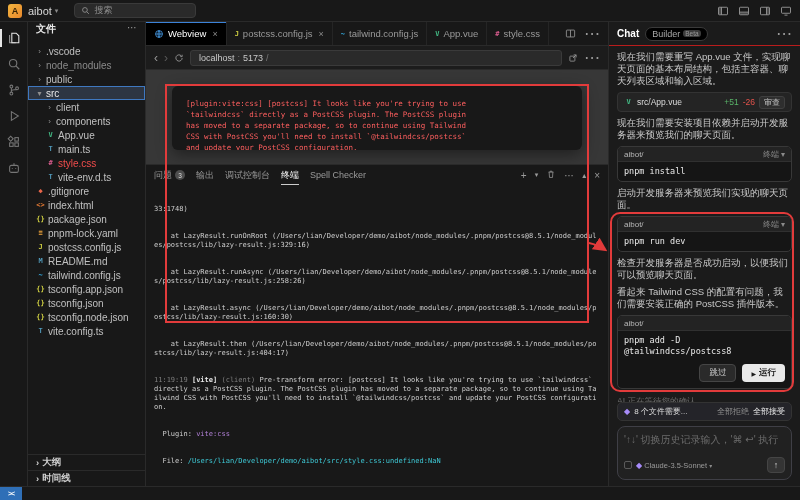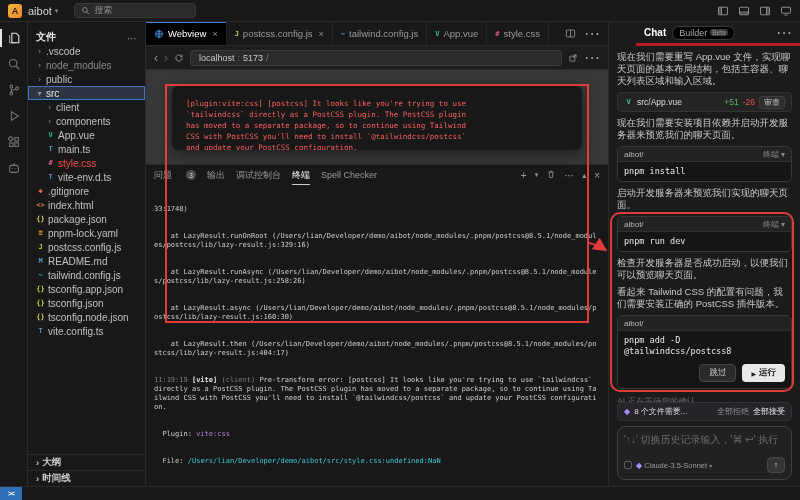--- a/index.html
+++ b/index.html
@@ -20,21 +20,21 @@
   
   .main { flex:1; display:flex; min-height:0; }
 
   .activitybar { width:28px; border-right:1px solid #2a2a2a; display:flex; flex-direction:column; align-items:center; padding-top:3px; }
   .act-item { width:28px; height:26px; display:flex; align-items:center; justify-content:center; color:#767676; position:relative; }
   .act-item.active { color:#e6e6e6; }
   .act-item.active::before { content:""; position:absolute; left:0; top:4px; bottom:4px; width:2px; background:#e6e6e6; }
 
   
   .sidebar { width:118px; border-right:1px solid #2a2a2a; display:flex; flex-direction:column; font-size:10px; background:#181818; }
-  .sb-header { flex:0 0 22px; display:flex; align-items:flex-end; padding:0 8px; color:#e8e8e8; font-weight:700; font-size:10px; }
+  .sb-header { flex:0 0 22px; display:flex; align-items:flex-start; padding:0 8px; color:#e8e8e8; font-weight:700; font-size:10px; }
   .sb-header .more { margin-left:auto; color:#9a9a9a; font-weight:400; font-size:10px; }
   .tree { flex:1; overflow:hidden; }
   .row { height:14px; display:flex; align-items:center; gap:3px; padding-left:8px; color:#c0c0c0; white-space:nowrap; overflow:hidden; }
   .row .chev { width:7px; flex:0 0 7px; font-size:8px; color:#8f8f8f; text-align:center; }
   .row.child { padding-left:18px; }
   .row.selected { background:#2d3542; outline:1px solid #3f78c0; outline-offset:-1px; color:#e8e8e8; }
   .row.dimmed .label { color:#8a8a8a; }
   .row.error .label { color:#f14c4c; }
   .ficon { width:9px; flex:0 0 9px; font-size:7px; font-weight:700; text-align:center; font-family:"DejaVu Sans Mono",monospace; }
   .c-vue{color:#42b883} .c-ts{color:#519aba} .c-css{color:#d65b8c} .c-json{color:#cbcb41} .c-js{color:#cbcb41}
@@ -57,30 +57,30 @@
   .url-sep { color:#777; }
   .wv-act { color:#9a9a9a; }
 
   .webview { flex:1; background:#373737; position:relative; overflow:hidden; }
   .overlay { position:absolute; left:26px; right:26px; top:16px; bottom:14px; background:#181818; border-radius:6px; padding:12px 14px; font-family:"DejaVu Sans Mono",monospace; font-size:7.5px; line-height:11px; box-shadow:0 4px 16px rgba(0,0,0,.45); overflow:hidden; }
   .ov-msg { color:#ff5f5f; font-weight:400; width:292px; margin-bottom:12px; }
 
   
   .panel { flex:0 0 154px; border-top:1px solid #2a2a2a; display:flex; flex-direction:column; background:#181818; }
   .panel-tabs { flex:0 0 20px; display:flex; align-items:center; padding:0 8px; gap:11px; font-size:9px; color:#9a9a9a; }
-  .ptab { display:flex; align-items:center; gap:14px; height:100%; }
+  .ptab { display:flex; align-items:center; gap:3px; height:100%; }
   .ptab.active { color:#fff; box-shadow: inset 0 -1px 0 #ccc; }
   .badge { min-width:10px; height:10px; border-radius:5px; background:#4d4d4d; color:#ddd; font-size:6.5px; display:flex; align-items:center; justify-content:center; padding:0 2px; }
   .panel-actions { margin-left:auto; display:flex; gap:8px; color:#9a9a9a; font-size:10px; align-items:center; }
   .term { flex:1; padding:2px 8px; font-family:"DejaVu Sans Mono",monospace; font-size:7px; line-height:9px; color:#cfcfcf; overflow:hidden; white-space:pre-wrap; word-break:break-all; }
   .dim{color:#7f7f7f} .purple{color:#b180d7} .cyan{color:#3ec9d6} .b{font-weight:700;color:#e8e8e8}
 
   
   .chat { width:192px; border-left:1px solid #2a2a2a; display:flex; flex-direction:column; background:#1b1b1b; }
-  .chat-header { flex:0 0 24px; display:flex; align-items:center; gap:6px; padding:0 8px; border-bottom:3px solid #b91c1c;margin-left:27px; }
+  .chat-header { flex:0 0 24px; display:flex; align-items:center; gap:6px; padding:0 8px; border-bottom:1px solid #b91c1c; }
   .chat-tab { color:#fff; font-size:10px; font-weight:700; }
   .builder-pill { display:flex; align-items:center; gap:3px; background:#000000; border:1px solid #3a3a3a; border-radius:9px; padding:1px 6px; color:#a8a8a8; font-size:9px; }
   .beta { background:#3c3c3c; border-radius:3px; font-size:6.5px; padding:0 2px; color:#9a9a9a; }
   .chat-more { margin-left:auto; color:#9a9a9a; }
   .chat-body { flex:1; padding:0 8px 4px; overflow:hidden; }
   .cp { color:#c9c9c9; font-size:9.5px; line-height:12px; margin-top:5px; }
   .file-card { margin-top:5px; height:20px; background:#242424; border:1px solid #333; border-radius:4px; display:flex; align-items:center; gap:4px; padding:0 6px; font-size:8.5px; }
   .fc-name { color:#dcdcdc; flex:1; overflow:hidden; white-space:nowrap; }
   .add{color:#58b368} .rem{color:#e5534b}
   .review { background:#2e2e2e; border:1px solid #3f3f3f; border-radius:3px; padding:0 4px; color:#ccc; font-size:8px; }

